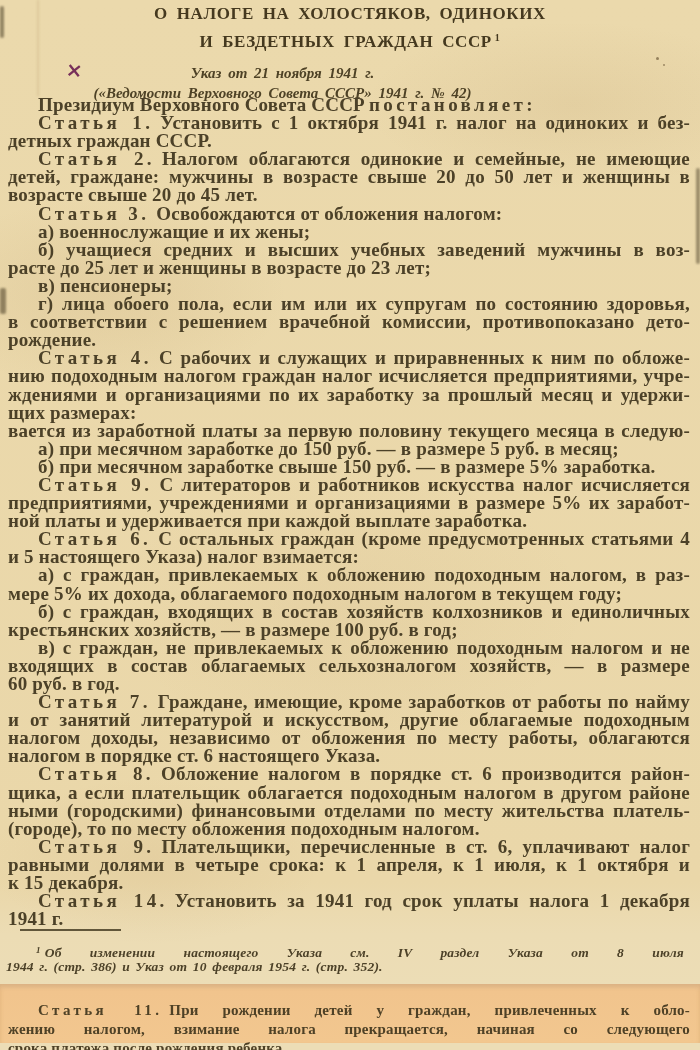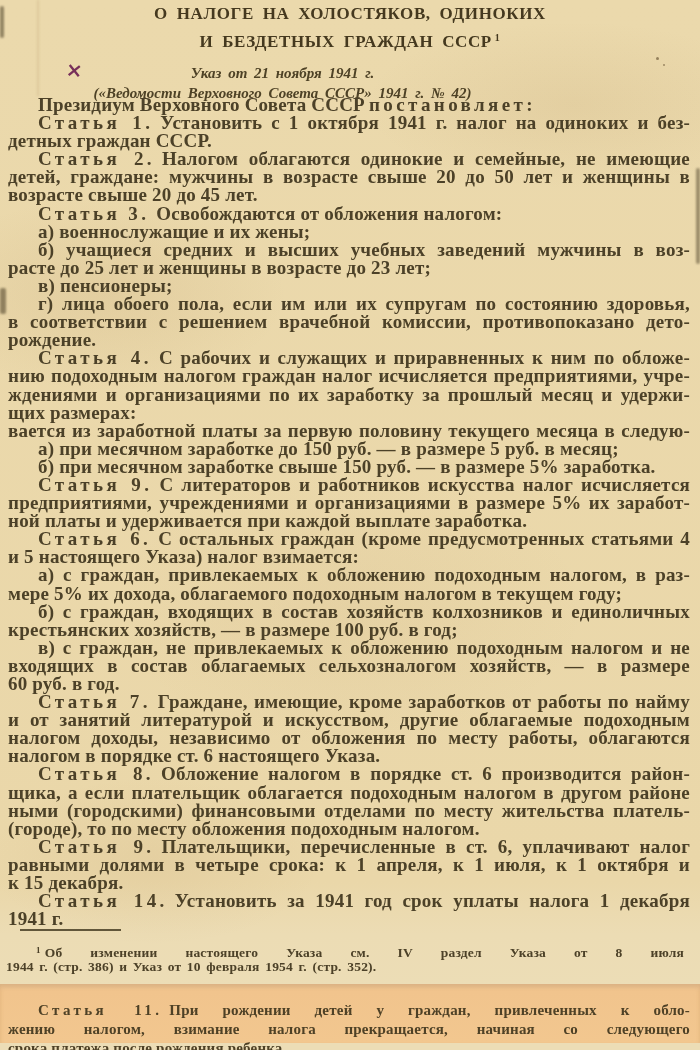--- a/index.html
+++ b/index.html
@@ -38,21 +38,21 @@
     letter-spacing:.2px;
   }
   .line.last{text-align-last:left;}
   .line.indent{padding-left:30px;}
   .lead{letter-spacing:3.4px;margin-right:7px;}
   .tail{letter-spacing:3.4px;margin-left:4px;}
   .fn-sup{font-size:9px;vertical-align:4px;margin-right:4px;}
   
   .rule{position:absolute;top:929px;left:20px;width:101px;height:2px;background:#493e24;opacity:.85;}
   #footnote-lines{top:942px;left:6px;right:16px;font-size:13.5px;}
-  #footnote-lines .line{line-height:16.5px;height:16.5px;word-spacing:2px;}
+  #footnote-lines .line{line-height:16.5px;height:16.5px;word-spacing:2px;font-style:italic;}
   
   .bottom-strip{
     position:absolute;top:984px;left:0;right:0;height:59px;
     background:linear-gradient(180deg,#ecc596 0%,#f1c48d 12%,#f2c78f 100%);
     box-shadow:inset 0 3px 4px rgba(140,90,40,.18);
   }
   #addendum-lines{position:relative;margin-top:17px;margin-left:8px;margin-right:10px;font-weight:bold;font-size:15px;}
   #addendum-lines .line{line-height:19px;height:19px;color:#4e4126;}
   
   .artifact{position:absolute;background:#3b3019;border-radius:2px;filter:blur(1px);}

